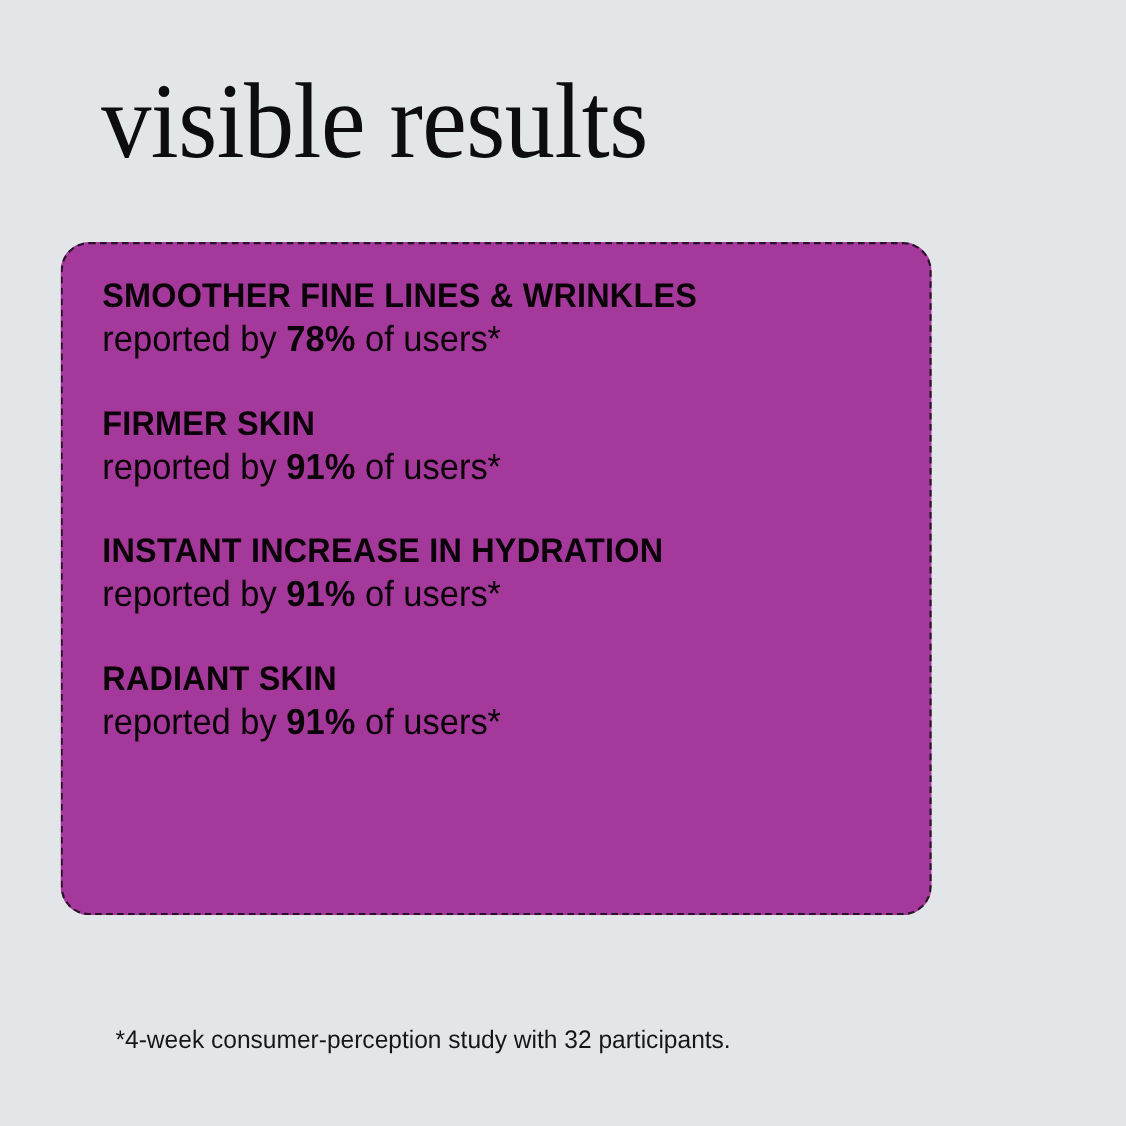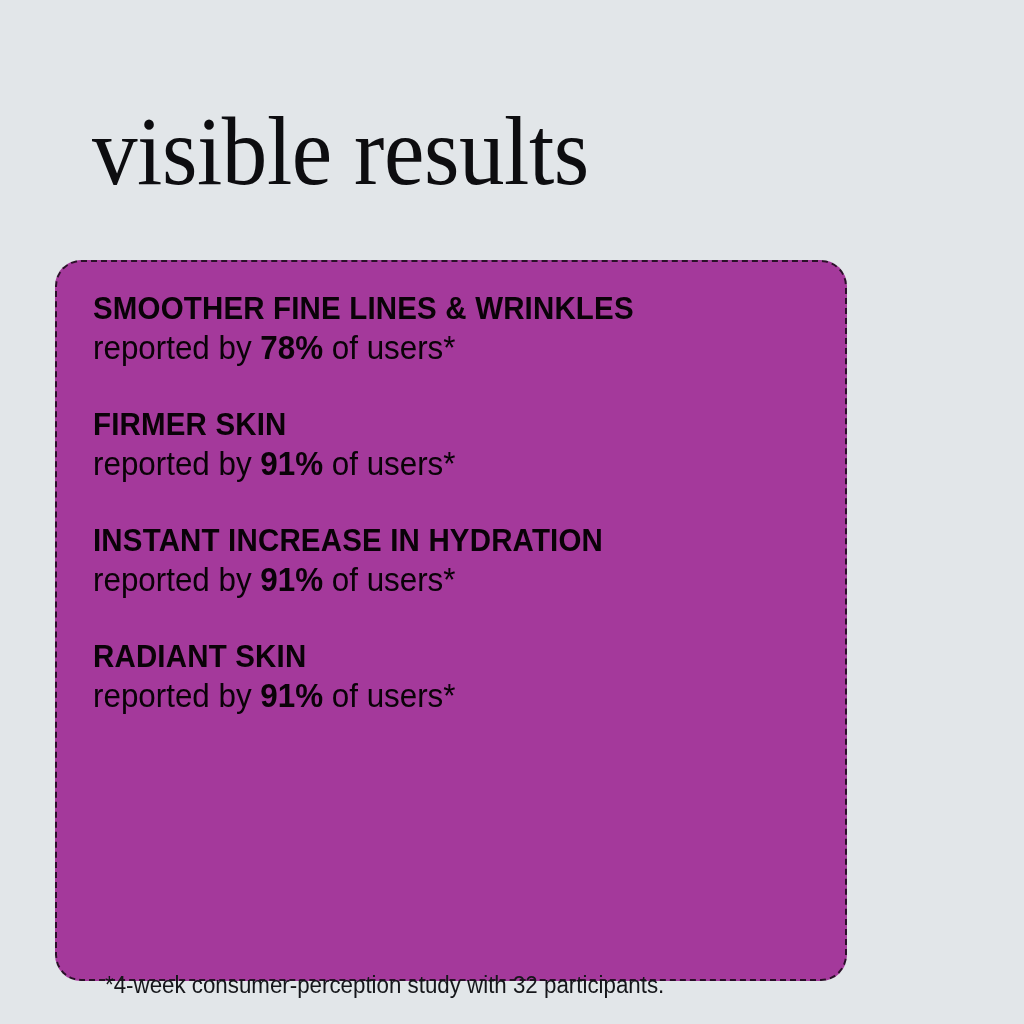--- a/index.html
+++ b/index.html
@@ -11,21 +11,20 @@
     height: 1024px;
     background: #e2e6e9;
     font-family: "Liberation Sans", sans-serif;
     overflow: hidden;
     position: relative;
   }
 
   #page-root {
     position: absolute;
     inset: 0;
-    margin-top: 40px;
   }
 
   
   .page-title {
     position: absolute;
     left: 92px;
     top: 62px;
     font-family: "Liberation Serif", "DejaVu Serif", serif;
     font-size: 98px;
     line-height: 1.0;
@@ -36,21 +35,21 @@
     transform-origin: left top;
     white-space: nowrap;
   }
 
   
   .results-card {
     position: absolute;
     left: 55px;
     top: 220px;
     width: 792px;
-    height: 721px;
+    height: 612px;
     background: #a4399b;
     border: 2px dashed #2a1028;
     border-radius: 26px;
     box-sizing: border-box;
   }
 
   .results-list {
     position: absolute;
     left: 36px;
     top: 28px;

